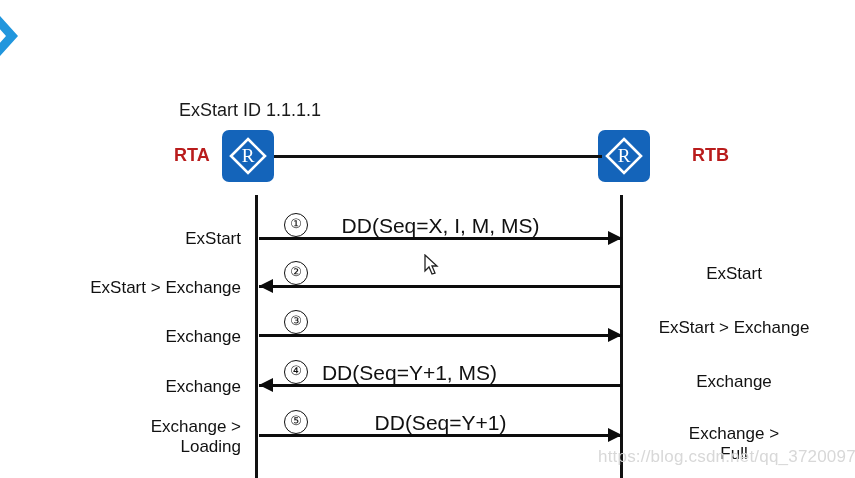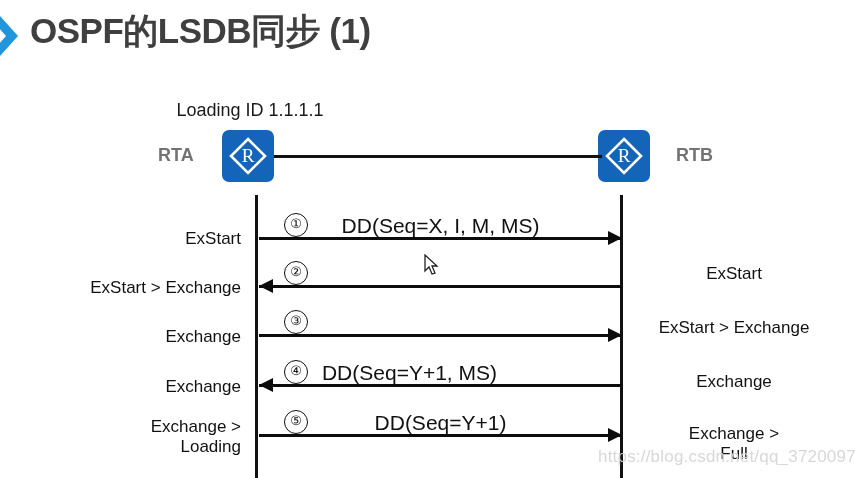--- a/index.html
+++ b/index.html
@@ -70,22 +70,23 @@
     position: absolute;
     font-size: 18px;
     color: #1a1a1a;
     white-space: nowrap;
     text-align: center;
   }
   .router-name {
     position: absolute;
     font-size: 18px;
     font-weight: bold;
-    color: #737373;
-    white-space: nowrap;
+    color: #b91c1c;
+    white-space: nowrap;
+    margin-left: 16px;
   }
 
   #link-line {
     position: absolute;
     left: 274px; top: 83px;
     width: 328px; height: 3px;
     background: #121212;
   }
 
   .lifeline {
@@ -176,26 +177,25 @@
     letter-spacing: 0.2px;
   }
 </style>
 </head>
 <body>
 
 <div id="title-bar">
   <svg id="title-chevron" viewBox="0 0 34 44">
     <path d="M2,2 L20,22 L2,42 L14,42 L32,22 L14,2 Z" fill="#2196dd"></path>
   </svg>
-  <div id="page-title">OSPF的LSDB同步 (1)</div>
 </div>
 
 <div id="diagram">
 
-  <div class="router-id" style="left:155px; top:28px; width:190px;">Loading ID 1.1.1.1</div>
+  <div class="router-id" style="left:155px; top:28px; width:190px;">ExStart ID 1.1.1.1</div>
 
   <div class="router-name" style="left:158px; top:73px;">RTA</div>
   <div class="router-name" style="left:676px; top:73px;">RTB</div>
 
   <div class="router-box" style="left:222px; top:58px;">
     <svg class="router-diamond" viewBox="0 0 38 38">
       <path d="M19,2 L36,19 L19,36 L2,19 Z" fill="none" stroke="#ffffff" stroke-width="2.6"></path>
     </svg>
     <div class="router-letter">R</div>
   </div>

